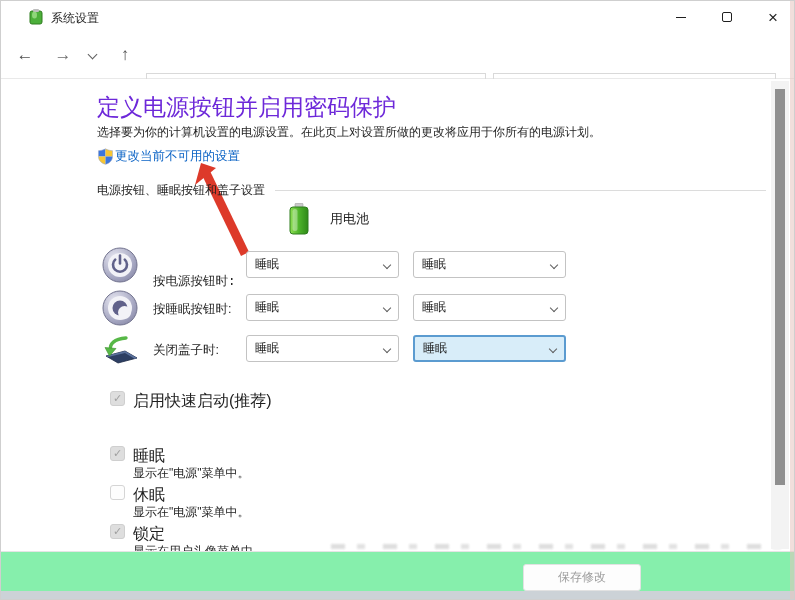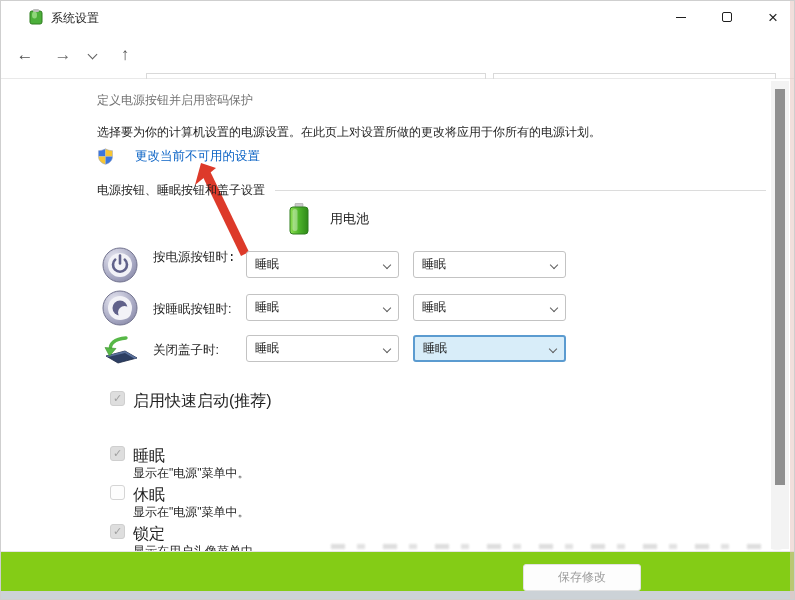--- a/index.html
+++ b/index.html
@@ -29,23 +29,23 @@
   .addr-spacer { flex:1; }
   .addr-chev { margin-right:18px; }
   .refresh-icon { width:15px; height:15px; }
   .searchbox { position:absolute; left:492px; top:40px; width:283px; height:31px; border:1px solid #d9d9d9; display:flex; align-items:center; padding:0 10px; }
   .searchbox input { flex:1; border:none; outline:none; font-size:12px; color:#1f1f1f; font-family:"Liberation Sans",sans-serif; background:transparent; }
   .searchbox input::placeholder { color:#8a8a8a; opacity:1; }
   .search-icon { width:14px; height:14px; flex:0 0 auto; }
 
   
   .content { position:absolute; top:78px; left:0; width:795px; height:472px; background:#fff; overflow:hidden; }
-  .page-title { position:absolute; left:96px; top:13px; font-size:12px; font-weight:500; color:#737373;font-family:Liberation Mono, monospace; }
+  .page-title { position:absolute; left:96px; top:13px; font-size:23px; font-weight:500; color:#6d28d9;font-family:Liberation Mono, monospace; }
   .page-desc { position:absolute; left:96px; top:45px; font-size:12px; color:#1f1f1f; }
-  .admin-link-row { position:absolute; left:96px; top:69px; display:flex; align-items:flex-end; gap:21px; }
+  .admin-link-row { position:absolute; left:96px; top:69px; display:flex; align-items:flex-end; gap:1px; }
   .shield { width:17px; height:17px; }
   .admin-link { font-size:12.5px; color:#0b63c5; cursor:pointer; }
 
   .section-hdr { position:absolute; left:96px; right:30px; display:flex; align-items:center; }
   .section-hdr .txt { font-size:12px; color:#1f1f1f; white-space:nowrap; }
   .section-hdr .rule { flex:1; height:1px; background:#dcdcdc; margin-left:10px; }
   .sec1 { top:103px; } .sec2 { top:296px; }
 
   .colhdr { position:absolute; top:124px; display:flex; align-items:center; gap:20px; }
   .colhdr .lbl { font-size:13px; color:#1f1f1f; }
@@ -73,21 +73,21 @@
 
   
   .smudge { position:absolute; left:330px; top:465px; width:455px; height:5px; opacity:.28; filter:blur(1px);
     background:repeating-linear-gradient(90deg,#8a8a8a 0 14px,transparent 14px 26px,#9a9a9a 26px 34px,transparent 34px 52px); }
 
   
   .scroll-track { position:absolute; right:5px; top:80px; width:18px; height:468px; background:#f3f3f3; }
   .scroll-thumb { position:absolute; left:4px; top:8px; width:10px; height:396px; background:#8f8f8f; }
 
   
-  .footer { position:absolute; left:0; top:550px; width:795px; height:40px; background:#84cc16; border-top:1px solid #e5e5e5; }
+  .footer { position:absolute; left:0; top:550px; width:795px; height:40px; background:#86efac; border-top:1px solid #e5e5e5; }
   .save-btn { position:absolute; left:522px; top:12px; width:118px; height:27px; background:#fdfdfd; border:1px solid #e2e2e2; border-radius:3px; font-size:12px; color:#9d9d9d; display:flex; align-items:center; justify-content:center; }
   .bottom-strip { position:absolute; left:0; top:590px; width:795px; height:10px; background:#ccd2d7; }
   .edge-artifact { position:absolute; right:0; top:0; width:4px; height:600px; background:#e6c4c0; opacity:.55; }
 </style>
 </head>
 <body>
 
 <div id="window">
 
   <div class="titlebar">
@@ -195,21 +195,21 @@
             <stop offset="0" stop-color="#e8e8f2"></stop>
             <stop offset="0.6" stop-color="#a9aac4"></stop>
             <stop offset="1" stop-color="#7b7c9d"></stop>
           </radialGradient>
         </defs>
       <circle cx="18" cy="18" r="17" fill="url(#pb1)" stroke="#73748f" stroke-width="1"></circle>
       <circle cx="18" cy="18" r="12" fill="#f2f2f7"></circle>
       <path d="M13.2 12.6 A7 7 0 1 0 22.8 12.6" fill="none" stroke="#60618a" stroke-width="2.6" stroke-linecap="round"></path>
       <line x1="18" y1="8.5" x2="18" y2="16.5" stroke="#60618a" stroke-width="2.6" stroke-linecap="round"></line>
     </svg>
-    <span class="row-lbl" style="top:170px;font-family:Liberation Mono, monospace;">按电源按钮时:</span>
+    <span class="row-lbl" style="top:194px;font-family:Liberation Mono, monospace;">按电源按钮时:</span>
     <div class="dd dd1" style="top:172px;">
       <span class="val">睡眠</span>
       <span class="chev"></span>
     </div>
     <div class="dd dd2" style="top:172px;">
       <span class="val">睡眠</span>
       <span class="chev"></span>
     </div>
 
     <svg class="row-icon" style="left:101px; top:211px;" viewBox="0 0 36 36">

